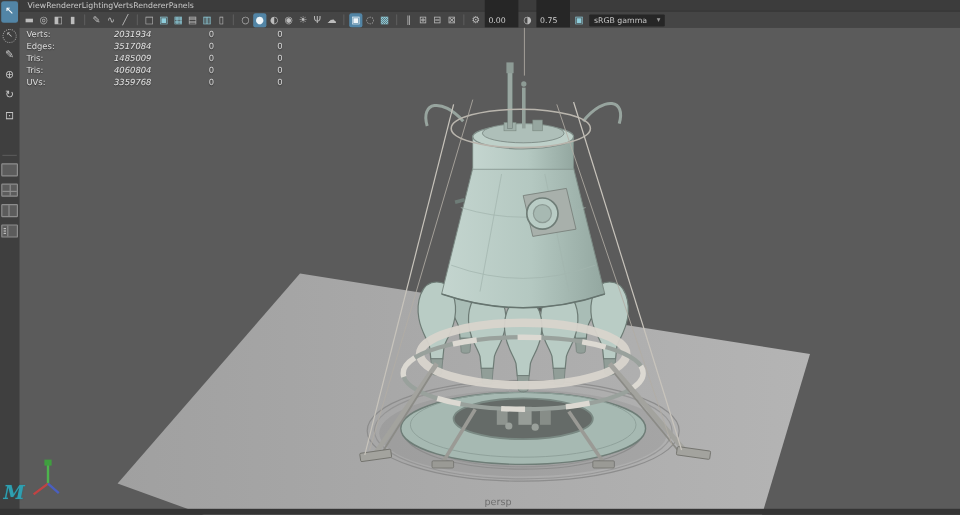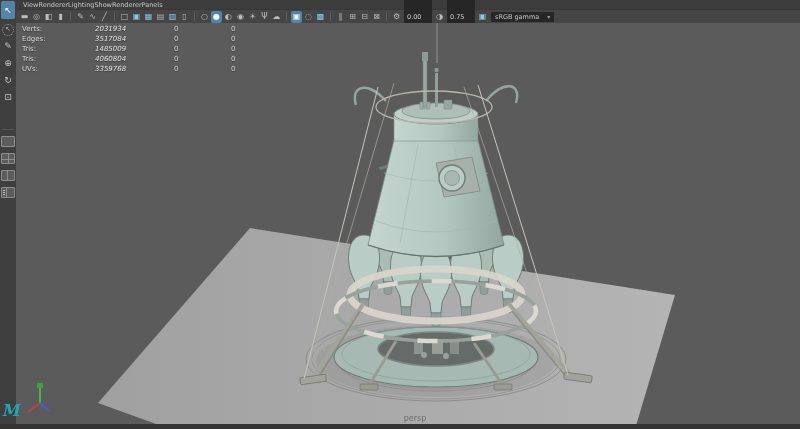--- a/index.html
+++ b/index.html
@@ -70,21 +70,21 @@
   .wire2{stroke:#b1ada5;stroke-width:.7;fill:none;}
   .ringline{stroke:#8d8d8d;stroke-width:1;fill:none;}
 </style>
 </head>
 <body>
 
 <div class="menubar">
   <span>View</span>
   <span>Renderer</span>
   <span>Lighting</span>
-  <span>Show</span>
+  <span>Verts</span>
   <span>Renderer</span>
   <span>Panels</span>
 </div>
 
 <div class="iconbar">
   <span class="tbi">▬</span>
   <span class="tbi">◎</span>
   <span class="tbi">◧</span>
   <span class="tbi">▮</span>
   <span class="tbsep"></span>

